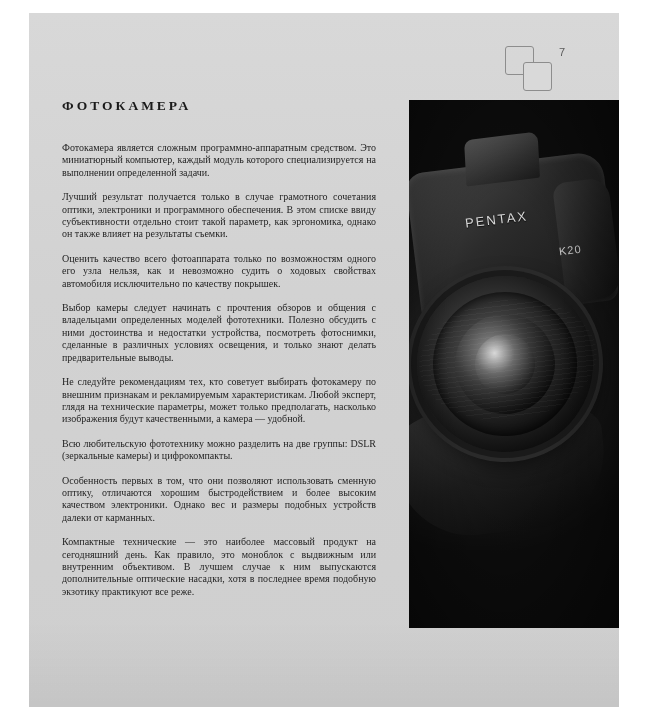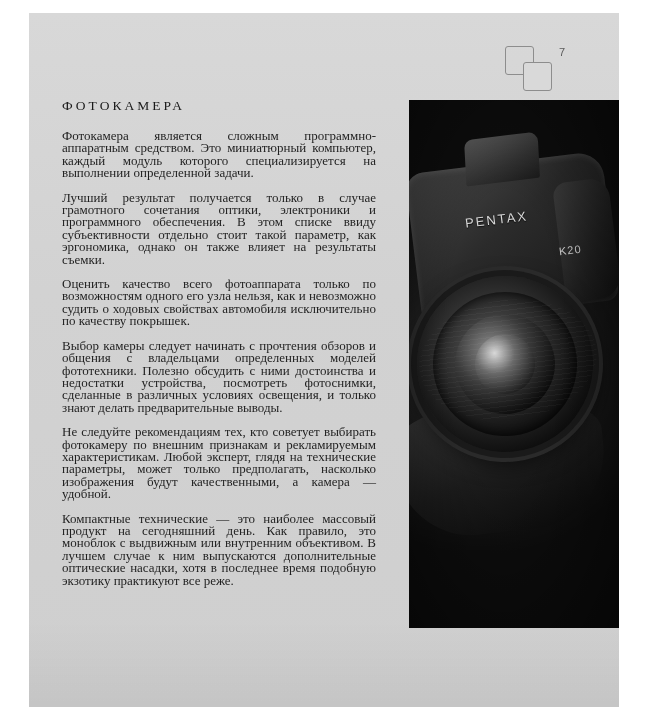--- a/index.html
+++ b/index.html
@@ -209,31 +209,31 @@
   }
 
   
   .article {
     position: absolute;
     left: 62px;
     top: 98px;
     width: 314px;
   }
   .article h1 {
-    margin: 0 0 16px 0;
+    margin: 0 0 28px 0;
     font-family: "Liberation Serif", serif;
     font-size: 13.5px;
-    font-weight: normal;
+    font-weight: bold;
     letter-spacing: 3px;
     color: #1a1a1a;
   }
   .article p {
     margin: 0 0 12px 0;
     font-family: "Liberation Serif", serif;
-    font-size: 13px;
+    font-size: 10px;
     line-height: 12.4px;
     color: #1f1f1f;
     text-align: justify;
     hyphens: auto;
   }
 </style>
 </head>
 <body>
 
 <div class="page">
@@ -265,16 +265,18 @@
     <div class="vignette"></div>
   </div>
 
   <div class="article">
     <h1>ФОТОКАМЕРА</h1>
     <p>Фотокамера является сложным программно-аппаратным средством. Это миниатюрный компьютер, каждый модуль которого специализируется на выполнении определенной задачи.</p>
     <p>Лучший результат получается только в случае грамотного сочетания оптики, электроники и программного обеспечения. В этом списке ввиду субъективности отдельно стоит такой параметр, как эргономика, однако он также влияет на результаты съемки.</p>
     <p>Оценить качество всего фотоаппарата только по возможностям одного его узла нельзя, как и невозможно судить о ходовых свойствах автомобиля исключительно по качеству покрышек.</p>
     <p>Выбор камеры следует начинать с прочтения обзоров и общения с владельцами определенных моделей фототехники. Полезно обсудить с ними достоинства и недостатки устройства, посмотреть фотоснимки, сделанные в различных условиях освещения, и только знают делать предварительные выводы.</p>
     <p>Не следуйте рекомендациям тех, кто советует выбирать фотокамеру по внешним признакам и рекламируемым характеристикам. Любой эксперт, глядя на технические параметры, может только предполагать, насколько изображения будут качественными, а камера — удобной.</p>
+    <p>Всю любительскую фототехнику можно разделить на две группы: DSLR (зеркальные камеры) и цифрокомпакты.</p>
+    <p>Особенность первых в том, что они позволяют использовать сменную оптику, отличаются хорошим быстродействием и более высоким качеством электроники. Однако вес и размеры подобных устройств далеки от карманных.</p>
     <p>Компактные технические — это наиболее массовый продукт на сегодняшний день. Как правило, это моноблок с выдвижным или внутренним объективом. В лучшем случае к ним выпускаются дополнительные оптические насадки, хотя в последнее время подобную экзотику практикуют все реже.</p>
   </div>
 
 </div>
 
 </body></html>

